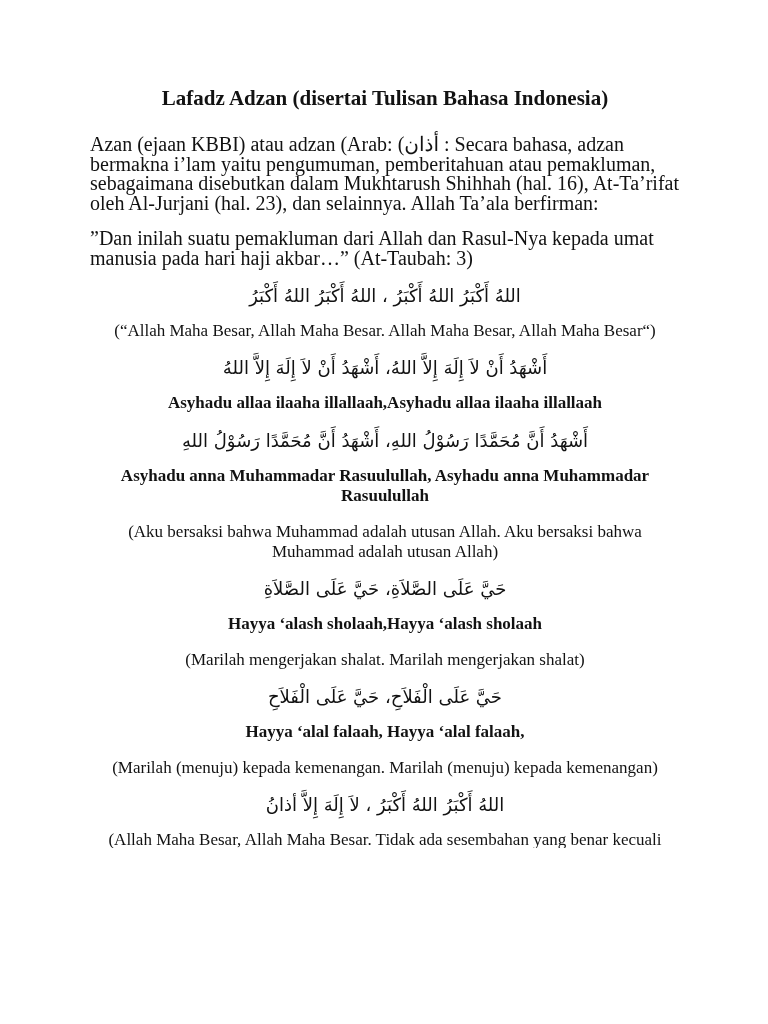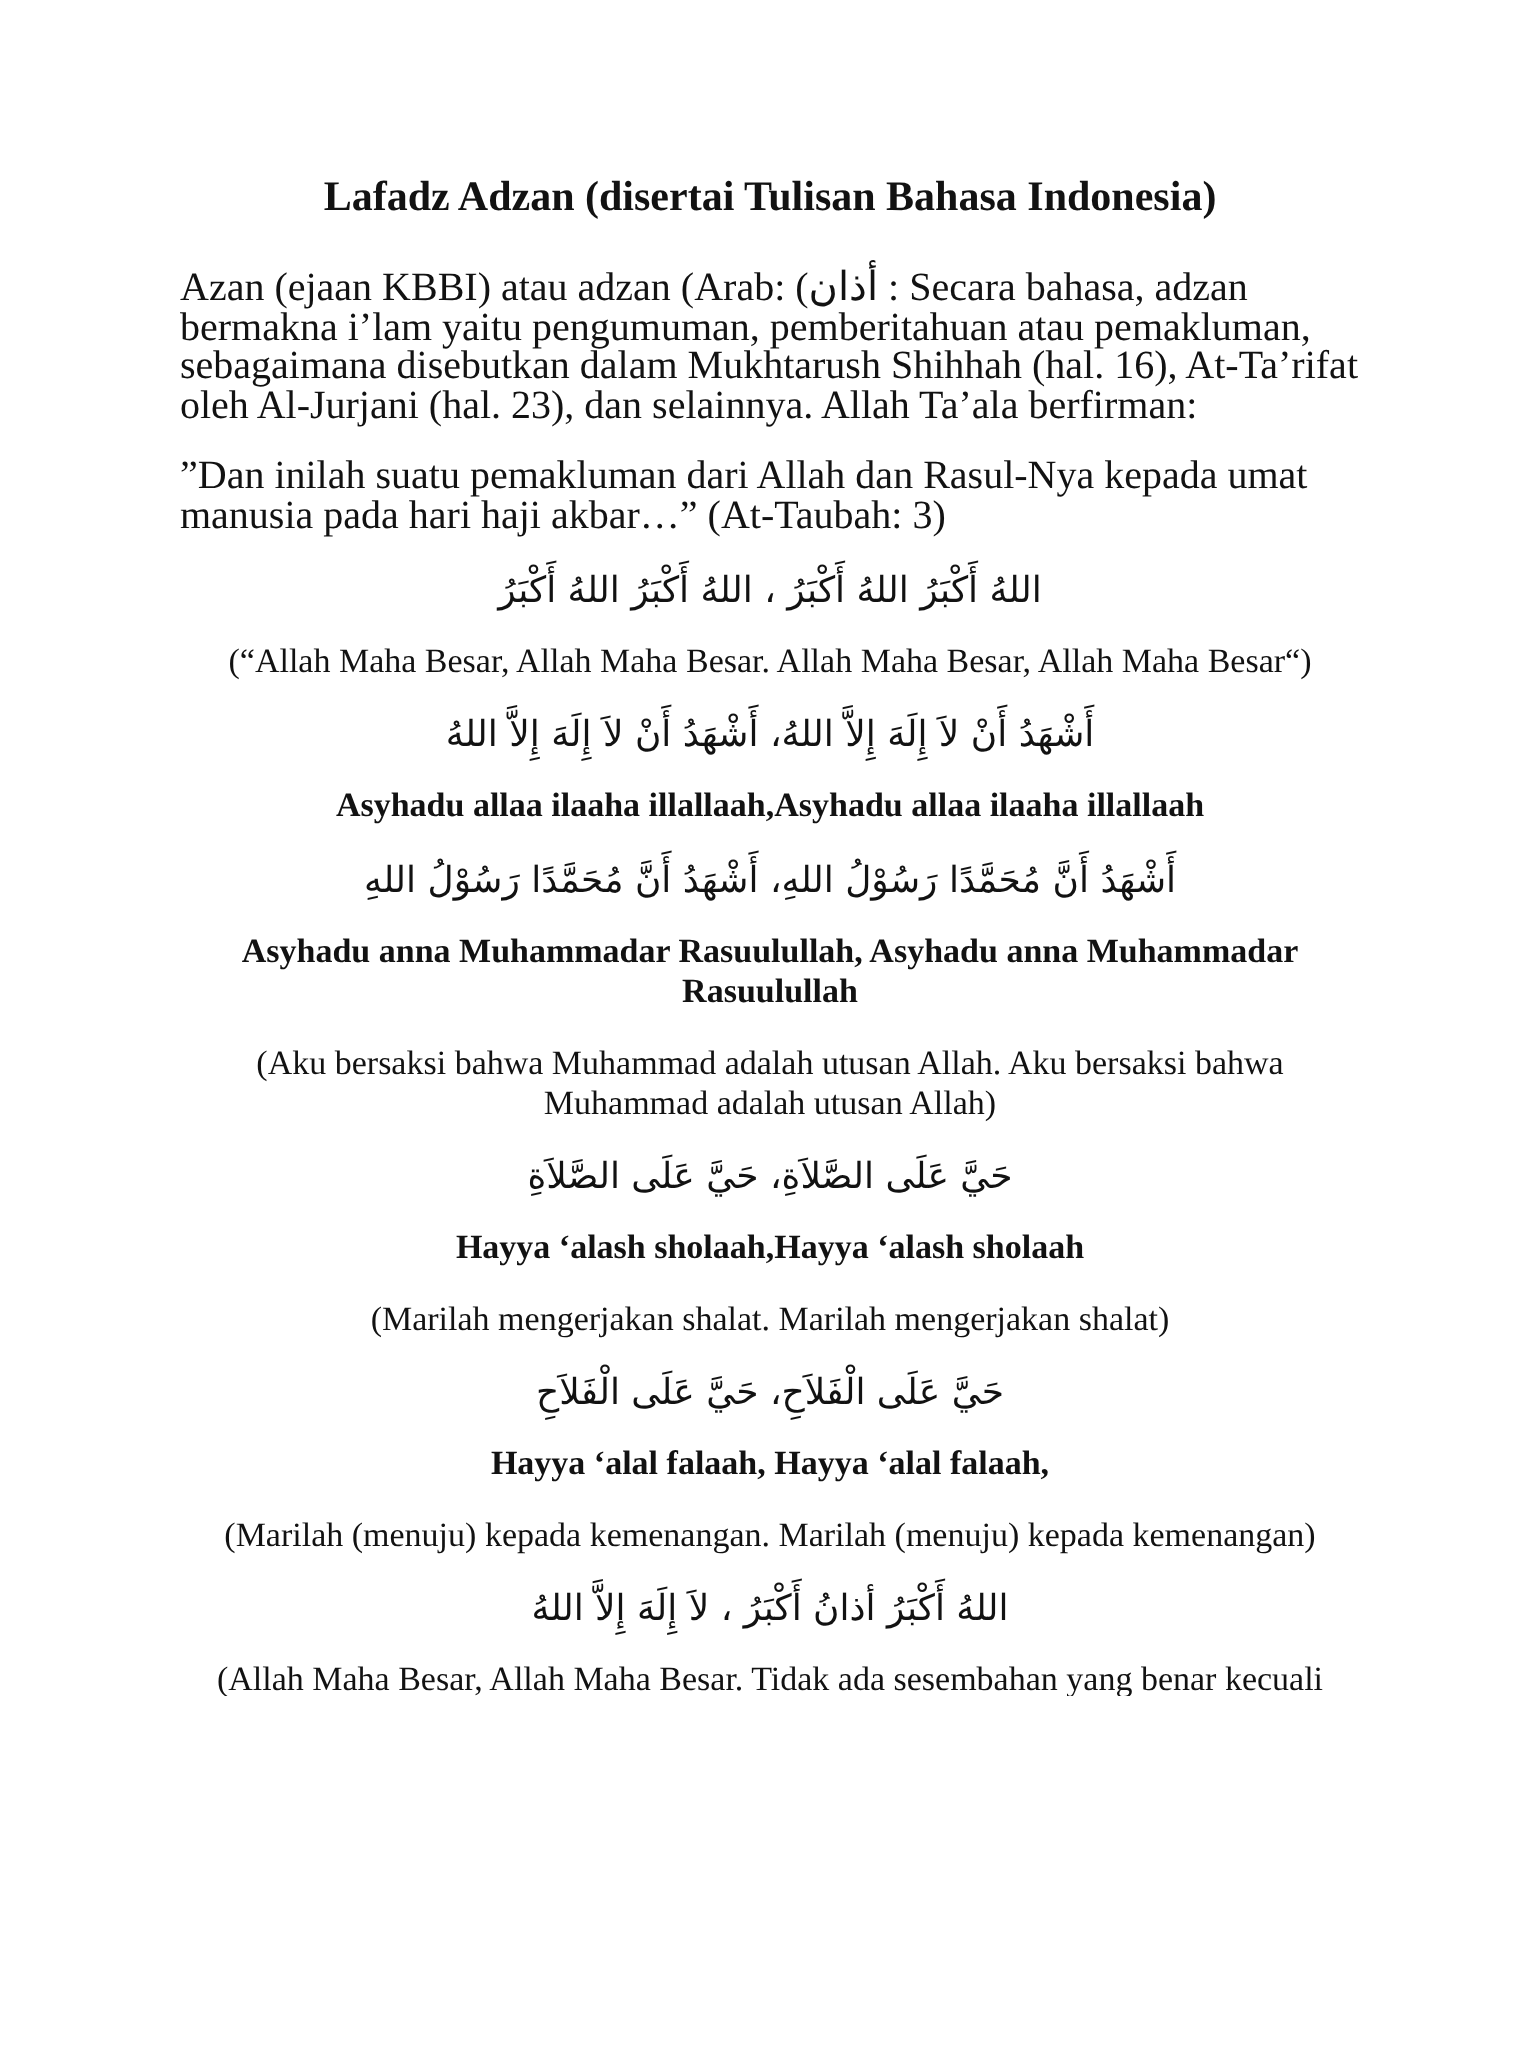--- a/index.html
+++ b/index.html
@@ -83,17 +83,17 @@
     <p class="translation">(Marilah mengerjakan shalat. Marilah mengerjakan shalat)</p>
   </div>
 
   <div class="section">
     <p class="arabic">حَيَّ عَلَى الْفَلاَحِ، حَيَّ عَلَى الْفَلاَحِ</p>
     <p class="latin">Hayya ‘alal falaah, Hayya ‘alal falaah,</p>
     <p class="translation">(Marilah (menuju) kepada kemenangan. Marilah (menuju) kepada kemenangan)</p>
   </div>
 
   <div class="section">
-    <p class="arabic">اللهُ أَكْبَرُ أذانُ أَكْبَرُ ، لاَ إِلَهَ إِلاَّ اللهُ</p>
+    <p class="arabic">اللهُ أَكْبَرُ اللهُ أَكْبَرُ ، لاَ إِلَهَ إِلاَّ أذانُ</p>
     <p class="translation">(Allah Maha Besar, Allah Maha Besar. Tidak ada sesembahan yang benar kecuali Allah.)</p>
   </div>
 
 </div>
 
 </body></html>

